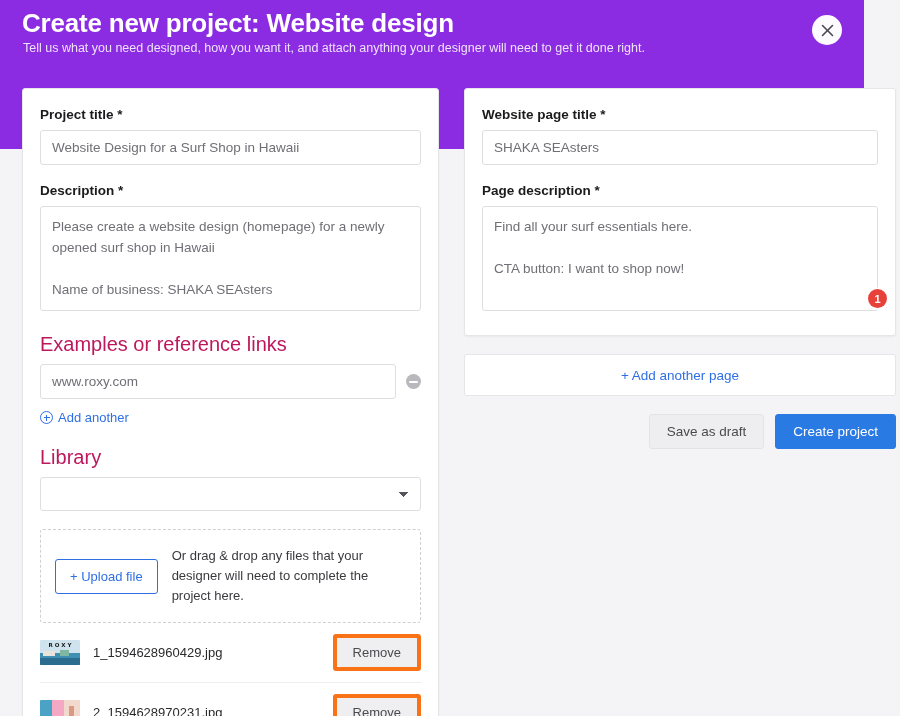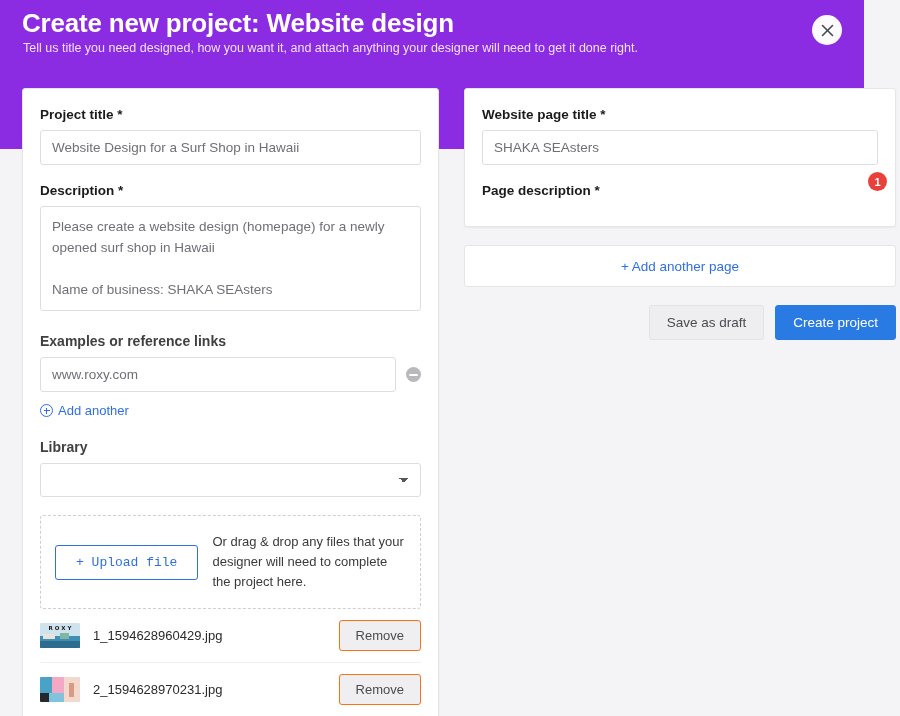--- a/index.html
+++ b/index.html
@@ -62,21 +62,21 @@
 
   
   .field { margin-bottom: 18px; }
   .field:last-child { margin-bottom: 0; }
   .label {
     display: block;
     font-size: 13.5px; font-weight: bold;
     color: #1b1b1d;
     margin-bottom: 8px;
   }
-  .label.thin { font-weight: bold; font-size: 14px; color: #404040; }
+  .label.thin { font-weight: normal; font-size: 20px; color: #be185d; }
 
   .input, .textarea, .select {
     width: 100%;
     font-family: "Liberation Sans", sans-serif;
     font-size: 13.5px;
     color: #6f6f76;
     background: #ffffff;
     border: 1px solid #dededf;
     border-radius: 3px;
     padding: 9px 11px;
@@ -138,23 +138,23 @@
     border-radius: 3px;
     padding: 16px 14px;
     display: flex; align-items: center; gap: 14px;
   }
   .upload-btn {
     flex: 0 0 auto;
     background: #ffffff;
     border: 1px solid #2f6fe4;
     color: #2f6fe4;
     border-radius: 3px;
-    font-family: Liberation Mono, monospace;
+    font-family: Liberation Sans, sans-serif;
     font-size: 13px;
-    padding: 9px 20px;
+    padding: 9px 14px;
     cursor: pointer;
     white-space: nowrap;
   }
   .drop-text {
     font-size: 13px; color: #3a3a3e; line-height: 1.55;
   }
 
   
   .file-row {
     display: flex; align-items: center;
@@ -170,21 +170,21 @@
   }
   .thumb svg { display: block; }
   .file-name {
     flex: 1;
     margin-left: 13px;
     font-size: 13px; color: #2a2a2c;
   }
   .remove-btn {
     flex: 0 0 auto;
     background: #efeff1;
-    border: 1px solid #f97316;
+    border: 4px solid #f97316;
     border-radius: 3px;
     color: #4a4a50;
     font-family: "Liberation Sans", sans-serif;
     font-size: 13px;
     padding: 7px 16px;
     cursor: pointer;
   }
 
   
   .badge-wrap { position: relative; }
@@ -229,21 +229,21 @@
   }
   .btn-create {
     background: #2a7ae4; border: 1px solid #2a7ae4; color: #ffffff;
   }
 </style>
 </head>
 <body>
 
 <div class="header">
   <div class="header-title">Create new project: Website design</div>
-  <div class="header-sub">Tell us title you need designed, how you want it, and attach anything your designer will need to get it done right.</div>
+  <div class="header-sub">Tell us what you need designed, how you want it, and attach anything your designer will need to get it done right.</div>
   <button class="close-btn">
     <span>
       <svg width="13" height="13" viewBox="0 0 13 13">
         <line x1="1.5" y1="1.5" x2="11.5" y2="11.5" stroke="#4a4a52" stroke-width="1.6" stroke-linecap="round"></line>
         <line x1="11.5" y1="1.5" x2="1.5" y2="11.5" stroke="#4a4a52" stroke-width="1.6" stroke-linecap="round"></line>
       </svg>
     </span>
   </button>
 </div>
 
@@ -330,20 +330,23 @@
     <div class="card">
       <div class="card-body">
 
         <div class="field">
           <label class="label">Website page title *</label>
           <input class="input" type="text" value="SHAKA SEAsters" style="">
         </div>
 
         <div class="field badge-wrap">
           <label class="label">Page description *</label>
+          <textarea class="textarea" style="">Find all your surf essentials here.
+
+CTA button: I want to shop now!</textarea>
           <span class="count-badge">1</span>
         </div>
 
       </div>
     </div>
 
     <div class="addpage-card">
       <span>+ Add another page</span>
     </div>
 

